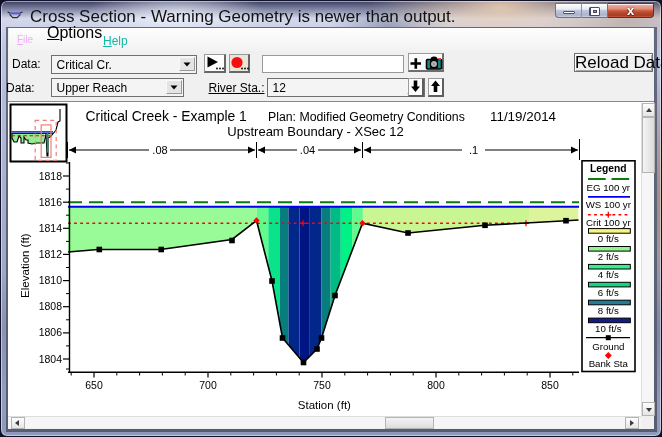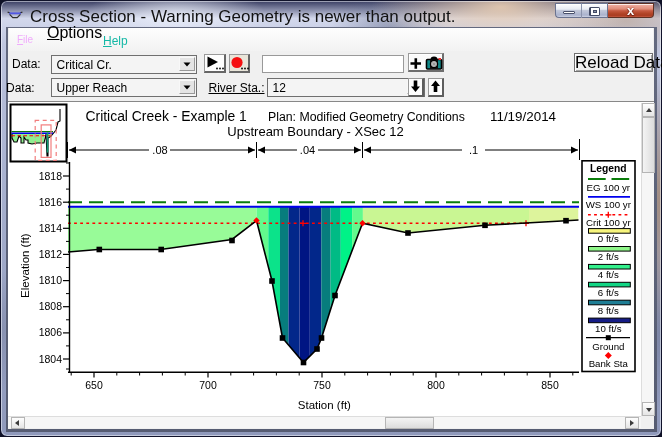--- a/index.html
+++ b/index.html
@@ -97,21 +97,21 @@
     <rect x="21" y="5.5" width="8" height="9.5" fill="#111"></rect>
     <path d="M21.5 5.5 Q21.5 2.5 25 2.5 Q28.5 2.5 28.5 5.5 Z" fill="#000"></path>
     <rect x="29.5" y="4" width="2.5" height="2" fill="#e33"></rect>
     <circle cx="25" cy="10" r="3.6" fill="#b8b8b8" stroke="#000" stroke-width="1.3"></circle>
     <path d="M23.5 8.6 L26.3 11.4 M24.1 11.2 L26 9.1" stroke="#8a8a8a" stroke-width="0.8"></path>
   </svg>
 </div>
 <div class="t" style="left:574px;top:53px;width:79px;height:19px;background:#f0f0f0;border:1px solid #707070;box-shadow:inset 1px 1px 0 #fff, inset -1px -1px 0 #a5a5a5;text-align:center;font-size:17px;line-height:18px;">Reload Data</div>
 
 <div class="t" style="left:6px;top:81px;font-size:12px;color:#000;">Data:</div>
-<div class="t" style="left:51px;top:77.5px;width:146px;height:19px;background:#f4f4f4;border:1px solid #6f6f6f;">
+<div class="t" style="left:51px;top:77.5px;width:133px;height:19px;background:#f4f4f4;border:1px solid #6f6f6f;">
   <div style="position:absolute;left:4.5px;top:2px;font-size:12px;">Upper Reach</div>
   <div style="position:absolute;right:1.5px;top:1.5px;width:15.5px;height:14px;background:#e4e4e4;border:1px solid #999;border-top-color:#f8f8f8;border-left-color:#f8f8f8;">
     <svg width="14" height="12" viewBox="0 0 14 12" style="position:absolute;left:0;top:0;">
         <path d="M3.5 4.5 L10.5 4.5 L7 8.5 Z" fill="#000"></path>
       </svg>
   </div>
 </div>
 <div class="t" style="left:208.5px;top:80.5px;font-size:12px;color:#000;text-decoration:underline;">River Sta.:</div>
 <div class="t" style="left:267px;top:77.5px;width:158px;height:19px;background:#f4f4f4;border:1px solid #6f6f6f;">
   <div style="position:absolute;left:4.5px;top:2px;font-size:12px;">12</div>

